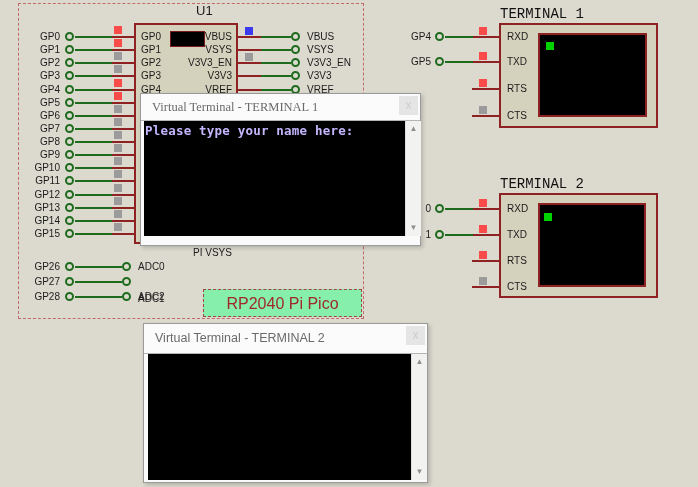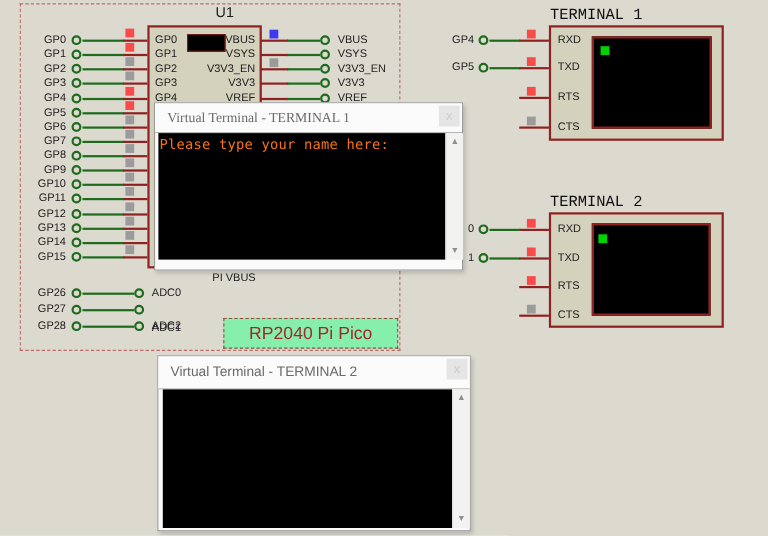--- a/index.html
+++ b/index.html
@@ -21,36 +21,36 @@
   .marquee{border:1px dashed #C06A6A;}
   .vt{background:#FAFAFA;border:1px solid #9A9A9A;box-shadow:2px 2px 4px rgba(0,0,0,0.18);box-sizing:border-box;}
   .vt-titlebar{position:absolute;left:0;top:0;right:0;background:#FBFBFB;border-bottom:1px solid #B5B5B5;}
   .vt-title{font-size:12.5px;color:#6A6A6A;padding-left:11px;white-space:nowrap;}
   .vt-close{position:absolute;top:2px;right:2px;width:19px;height:19px;background:#E5E5E5;color:#CDCDCD;
     font-size:12px;text-align:center;line-height:19px;}
   .vt-black{position:absolute;background:#000;}
   .vt-scroll{position:absolute;background:#F2F2F1;border-left:1px solid #E0E0E0;box-sizing:border-box;}
   .scroll-arrow{position:absolute;left:0;right:0;text-align:center;font-size:8px;color:#8F8F8F;height:12px;line-height:12px;}
   .vt-text{position:absolute;left:1px;top:2px;font-family:"DejaVu Sans Mono", monospace;
-    font-weight:normal;font-size:12.5px;letter-spacing:0.2px;color:#f97316;white-space:pre;}
+    font-weight:bold;font-size:12.5px;letter-spacing:0.2px;color:#c4b5fd;white-space:pre;}
   .cursor{width:8px;height:8px;background:#00D400;}
   .ann-box{background:#86efac;border:1px dashed #A04545;box-sizing:border-box;
     color:#9F2828;font-size:16px;text-align:center;}
 </style>
 </head>
 <body>
 
 <div id="stage">
 
   <div class="abs marquee" style="left:18px; top:3px; width:344px; height:314px;"></div>
 
   <div class="abs chipbox" style="left:134px; top:23px; width:104px; height:221px;"></div>
   <div class="abs" style="left:170px; top:31px; width:33px; height:14px; background:#000; border:1px solid #7A1A1A;"></div>
   <div class="abs pin-label" style="left:196px; top:5px; font-size:13px;">U1</div>
-  <div class="abs pin-label" style="left:193px; top:247px;">PI VBUS</div>
+  <div class="abs pin-label" style="left:193px; top:247px;">PI VSYS</div>
 
   <div id="gpio-rows">
       <div class="abs pin-label lbl-r" style="left: 10px; top: 31px; width: 50px;">GP0</div>
       <div class="abs circle" style="left: 65px; top: 32px;"></div>
       <div class="abs wire-green" style="left: 75px; top: 36px; width: 38px;"></div>
       <div class="abs wire-red" style="left: 112px; top: 36px; width: 22px;"></div>
       <div class="abs sq" style="left: 114px; top: 26px; background: rgb(250, 75, 75);"></div>
       <div class="abs pin-label lbl-r" style="left: 10px; top: 44px; width: 50px;">GP1</div>
       <div class="abs circle" style="left: 65px; top: 45px;"></div>
       <div class="abs wire-green" style="left: 75px; top: 49px; width: 38px;"></div>

